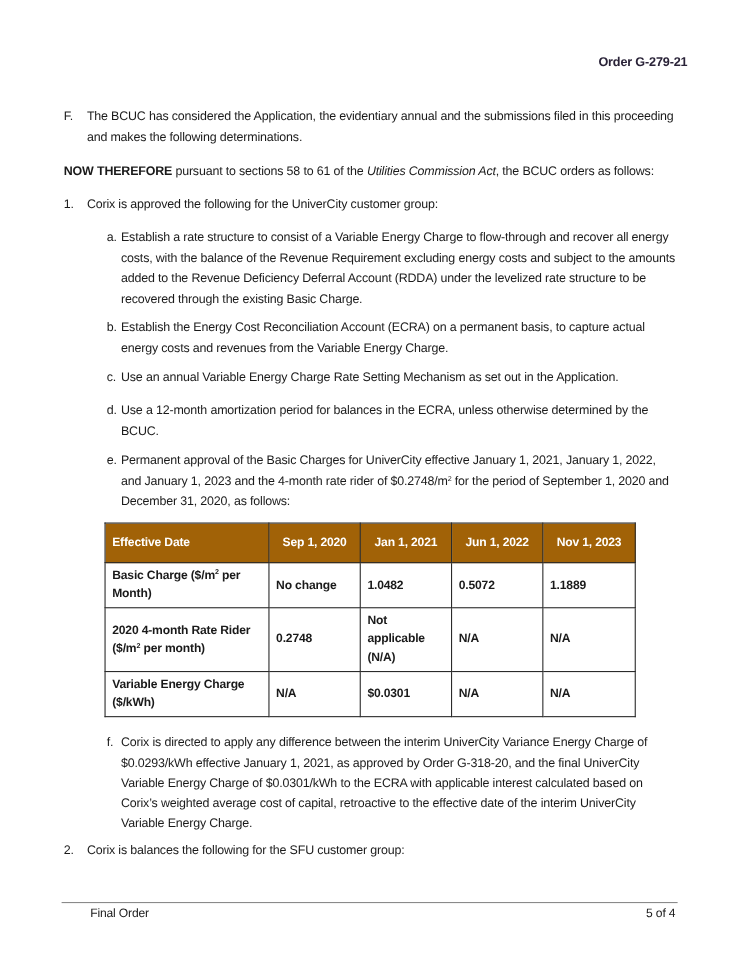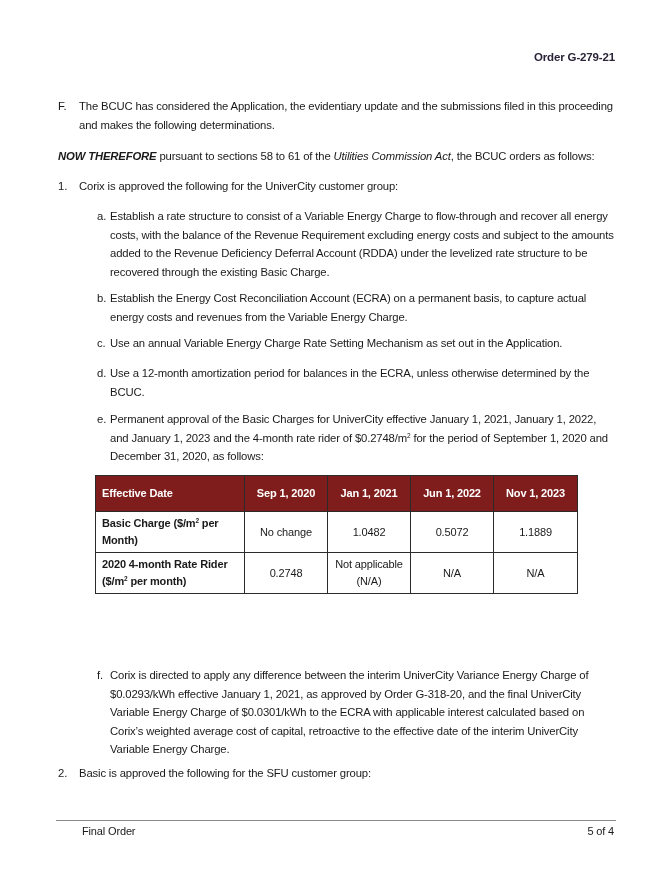--- a/index.html
+++ b/index.html
@@ -3,47 +3,47 @@
   <meta charset="utf-8">
   <style>
     html, body { margin: 0; padding: 0; background: #ffffff; }
     body {
       width: 672px; height: 870px; position: relative; overflow: hidden;
       font-family: "Liberation Sans", sans-serif; color: #1a1a1a;
       font-size: 11.3px; line-height: 18.5px;
       letter-spacing: -0.15px;
     }
     .header-order {
-      position: absolute; top: 48px; right: 57px;
+      position: absolute; top: 48px; right: 47px;
       font-weight: bold; font-size: 11.5px; color: #2a2338;
     }
     .para { position: absolute; left: 58px; width: 560px; }
     .lbl { position: absolute; left: 0; }
     .txt { display: block; margin-left: 21px; }
     .sub { position: absolute; left: 97px; width: 520px; }
     .sub .lbl { left: 0; }
     .sub .txt { margin-left: 13px; }
-    b { font-weight: bold; font-style: italic; }
+    b { font-weight: bold; }
     i { font-style: italic; margin-top: 17px; }
     sup { font-size: 6.5px; vertical-align: 4px; line-height: 0; }
 
     table.rates {
       position: absolute; left: 95px; top: 475px; width: 482px;
       border-collapse: collapse; table-layout: fixed;
       font-size: 11px; line-height: 17px;
     }
     table.rates th, table.rates td {
       border: 1.3px solid #2b2b2b; padding: 3px 6px;
     }
     table.rates th {
-      background: #7f1d1d; color: #ffffff; font-weight: bold;
+      background: #a16207; color: #ffffff; font-weight: bold;
       height: 29px; text-align: center;
     }
     table.rates th.first { text-align: left; }
-    table.rates td { text-align: center; vertical-align: middle; height: 34px; }
+    table.rates td { text-align: left; vertical-align: middle; height: 34px; font-weight: bold; }
     table.rates td.rowhead { text-align: left; font-weight: bold; }
     col.c0 { width: 149px; }
     col.c1 { width: 83px; }
     col.c2 { width: 83px; }
     col.c3 { width: 83px; }
     col.c4 { width: 84px; }
 
     .footer-rule {
       position: absolute; left: 56px; top: 820px; width: 560px; height: 0;
       border-top: 1.3px solid #8a8a8a;
@@ -51,21 +51,21 @@
     .footer-left { position: absolute; left: 58px; top: 822px; font-size: 11px; padding-left: 24px; }
     .footer-right { position: absolute; right: 58px; top: 822px; font-size: 11px; }
   </style>
 </head>
 <body>
 
 <div class="header-order">Order G-279-21</div>
 
 <div class="para" style="top:97px;">
   <span class="lbl">F.</span>
-  <span class="txt">The BCUC has considered the Application, the evidentiary update and the submissions filed in this proceeding and makes the following determinations.</span>
+  <span class="txt">The BCUC has considered the Application, the evidentiary annual and the submissions filed in this proceeding and makes the following determinations.</span>
 </div>
 
 <div class="para" style="top:147px; width:600px;">
   <b>NOW THEREFORE</b><span> pursuant to sections 58 to 61 of the </span><i>Utilities Commission Act</i><span>, the BCUC orders as follows:</span>
 </div>
 
 <div class="para" style="top:177px;">
   <span class="lbl">1.</span>
   <span class="txt">Corix is approved the following for the UniverCity customer group:</span>
 </div>
@@ -120,28 +120,35 @@
       <td>0.5072</td>
       <td>1.1889</td>
     </tr>
     <tr>
       <td class="rowhead"><span>2020 4-month Rate Rider ($/m</span><sup>2</sup><span> per month)</span></td>
       <td>0.2748</td>
       <td>Not applicable (N/A)</td>
       <td>N/A</td>
       <td>N/A</td>
     </tr>
+    <tr>
+      <td class="rowhead"><span>Variable Energy Charge ($/kWh)</span></td>
+      <td>N/A</td>
+      <td>$0.0301</td>
+      <td>N/A</td>
+      <td>N/A</td>
+    </tr>
   </tbody>
 </table>
 
 <div class="sub" style="top:666px;">
   <span class="lbl">f.</span>
   <span class="txt">Corix is directed to apply any difference between the interim UniverCity Variance Energy Charge of $0.0293/kWh effective January 1, 2021, as approved by Order G-318-20, and the final UniverCity Variable Energy Charge of $0.0301/kWh to the ECRA with applicable interest calculated based on Corix’s weighted average cost of capital, retroactive to the effective date of the interim UniverCity Variable Energy Charge.</span>
 </div>
 
 <div class="para" style="top:764px;">
   <span class="lbl">2.</span>
-  <span class="txt">Basic is approved the following for the SFU customer group:</span>
+  <span class="txt">Corix is balances the following for the SFU customer group:</span>
 </div>
 
 <div class="footer-rule"></div>
 <div class="footer-left">Final Order</div>
 <div class="footer-right">5 of 4</div>
 
 </body></html>

